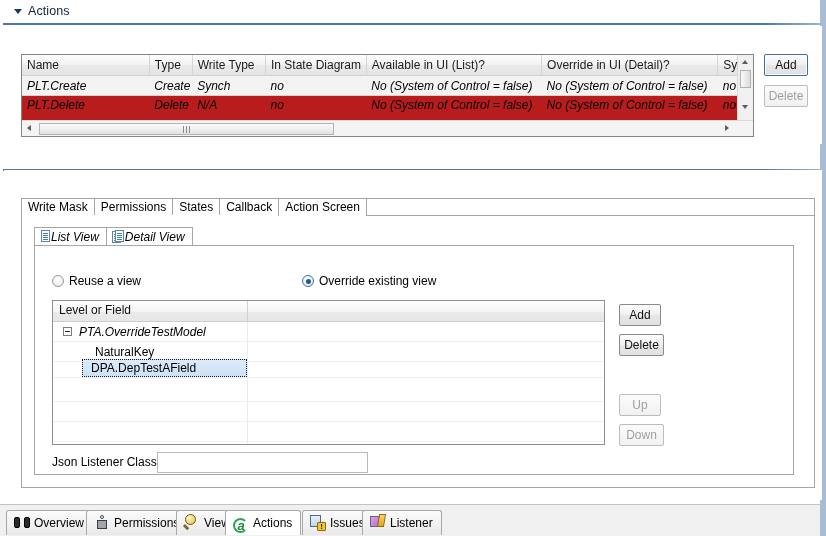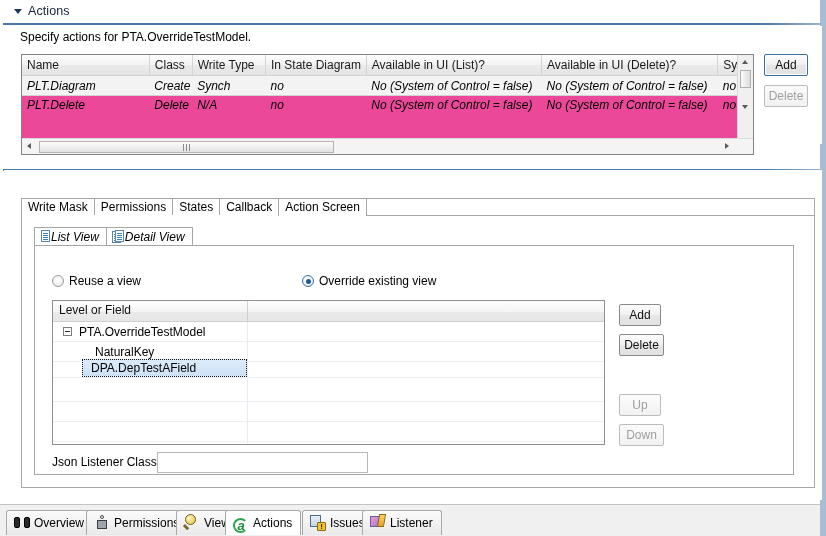--- a/index.html
+++ b/index.html
@@ -82,23 +82,23 @@
   .instr {
     position: absolute;
     left: 16px; top: 4px;
     font-size: 12px;
     color: #000;
   }
 
   .grid-wrap {
     position: absolute;
     left: 17px; top: 28px;
-    width: 733px; height: 101px;
+    width: 733px; height: 83px;
     border: 1px solid #848484;
-    background: #ec4899;
+    background: #b91c1c;
     box-sizing: border-box;
     overflow: hidden;
   }
   table.grid {
     border-collapse: collapse;
     width: 100%;
     table-layout: fixed;
   }
   table.grid th {
     height: 20px;
@@ -607,47 +607,46 @@
   <div class="left-rail"></div>
   <div class="right-rail"></div>
 
   <div class="section-head" style="top:0;">
     <div class="twisty"></div>
     <div class="title">Actions</div>
   </div>
   <div class="section-rule soft" style="top:23px;"></div>
 
   <div id="actions-body">
-    <div class="instr">Specify actions for PTA.OverrideTestModel.</div>
 
     <div class="grid-wrap">
       <table class="grid">
         <colgroup>
           <col style="width:125px">
             <col style="width:42px">
             <col style="width:72px">
           <col style="width:99px">
             <col style="width:172px">
             <col style="width:173px">
             <col style="width:34px">
         </colgroup>
         <thead>
           <tr>
             <th>Name</th>
-            <th>Class</th>
+            <th>Type</th>
             <th>Write Type</th>
             <th>In State Diagram</th>
             <th>Available in UI (List)?</th>
-            <th>Available in UI (Delete)?</th>
+            <th>Override in UI (Detail)?</th>
             <th>Sys of</th>
           </tr>
         </thead>
         <tbody>
           <tr class="row-sel">
-            <td>PLT.Diagram</td>
+            <td>PLT.Create</td>
             <td>Create</td>
             <td>Synch</td>
             <td>no</td>
             <td>No (System of Control = false)</td>
             <td>No (System of Control = false)</td>
             <td>no</td>
           </tr>
           <tr>
             <td>PLT.Delete</td>
             <td>Delete</td>
@@ -728,21 +727,21 @@
       </div>
 
       <div class="tree-wrap">
         <div class="tree-head">
           <div class="hcell" style="left:0; width:194px;">Level or Field</div>
           <div class="hdiv" style="left:194px;"></div>
         </div>
         <div class="tree-body">
           <div class="tcolsep"></div>
 
-          <div class="trow" style="top:0;">
+          <div class="trow" style="top:0;font-style:italic;">
             <div class="expander" style="left:10px; top:5px;"></div>
             <div class="tlabel" style="left:26px;">PTA.OverrideTestModel</div>
           </div>
 
           <div class="trow" style="top:20px;">
             <div class="tlabel italic" style="left:42px;">NaturalKey</div>
           </div>
 
           <div class="trow" style="top:36px;">
             <div class="sel-box" style="left:29px; top:1px; width:165px; height:18px;"></div>

